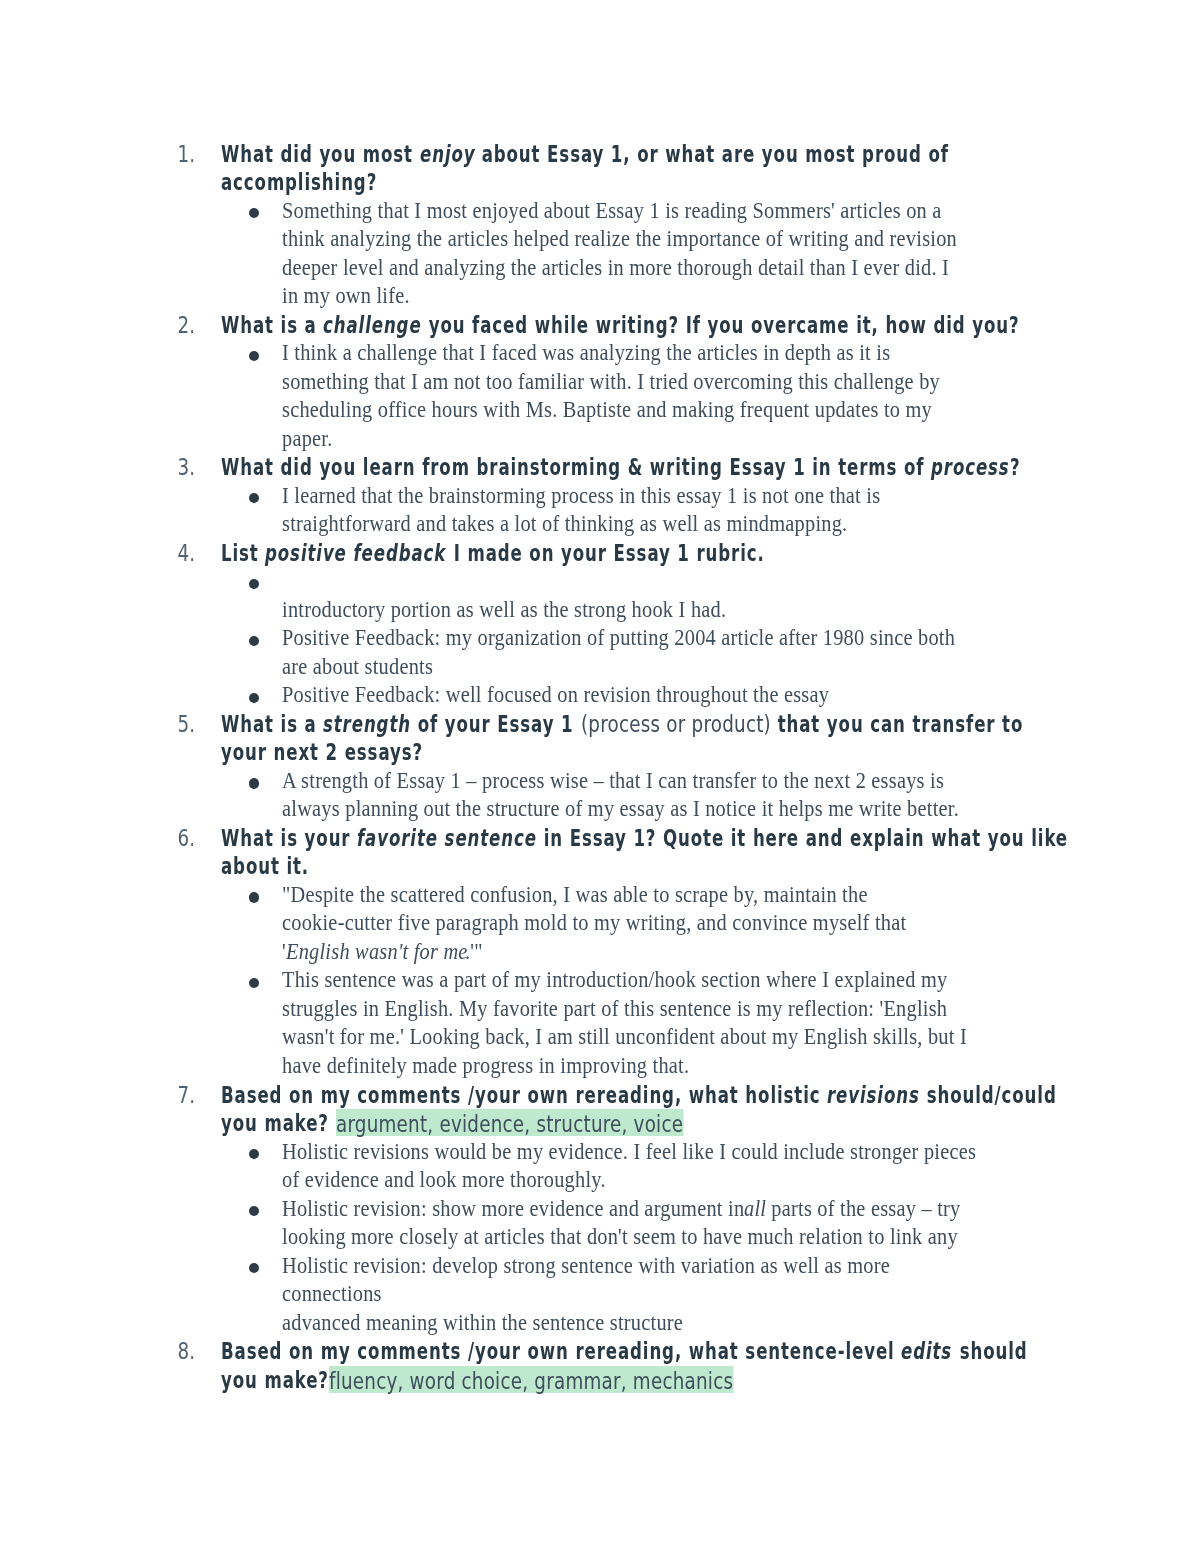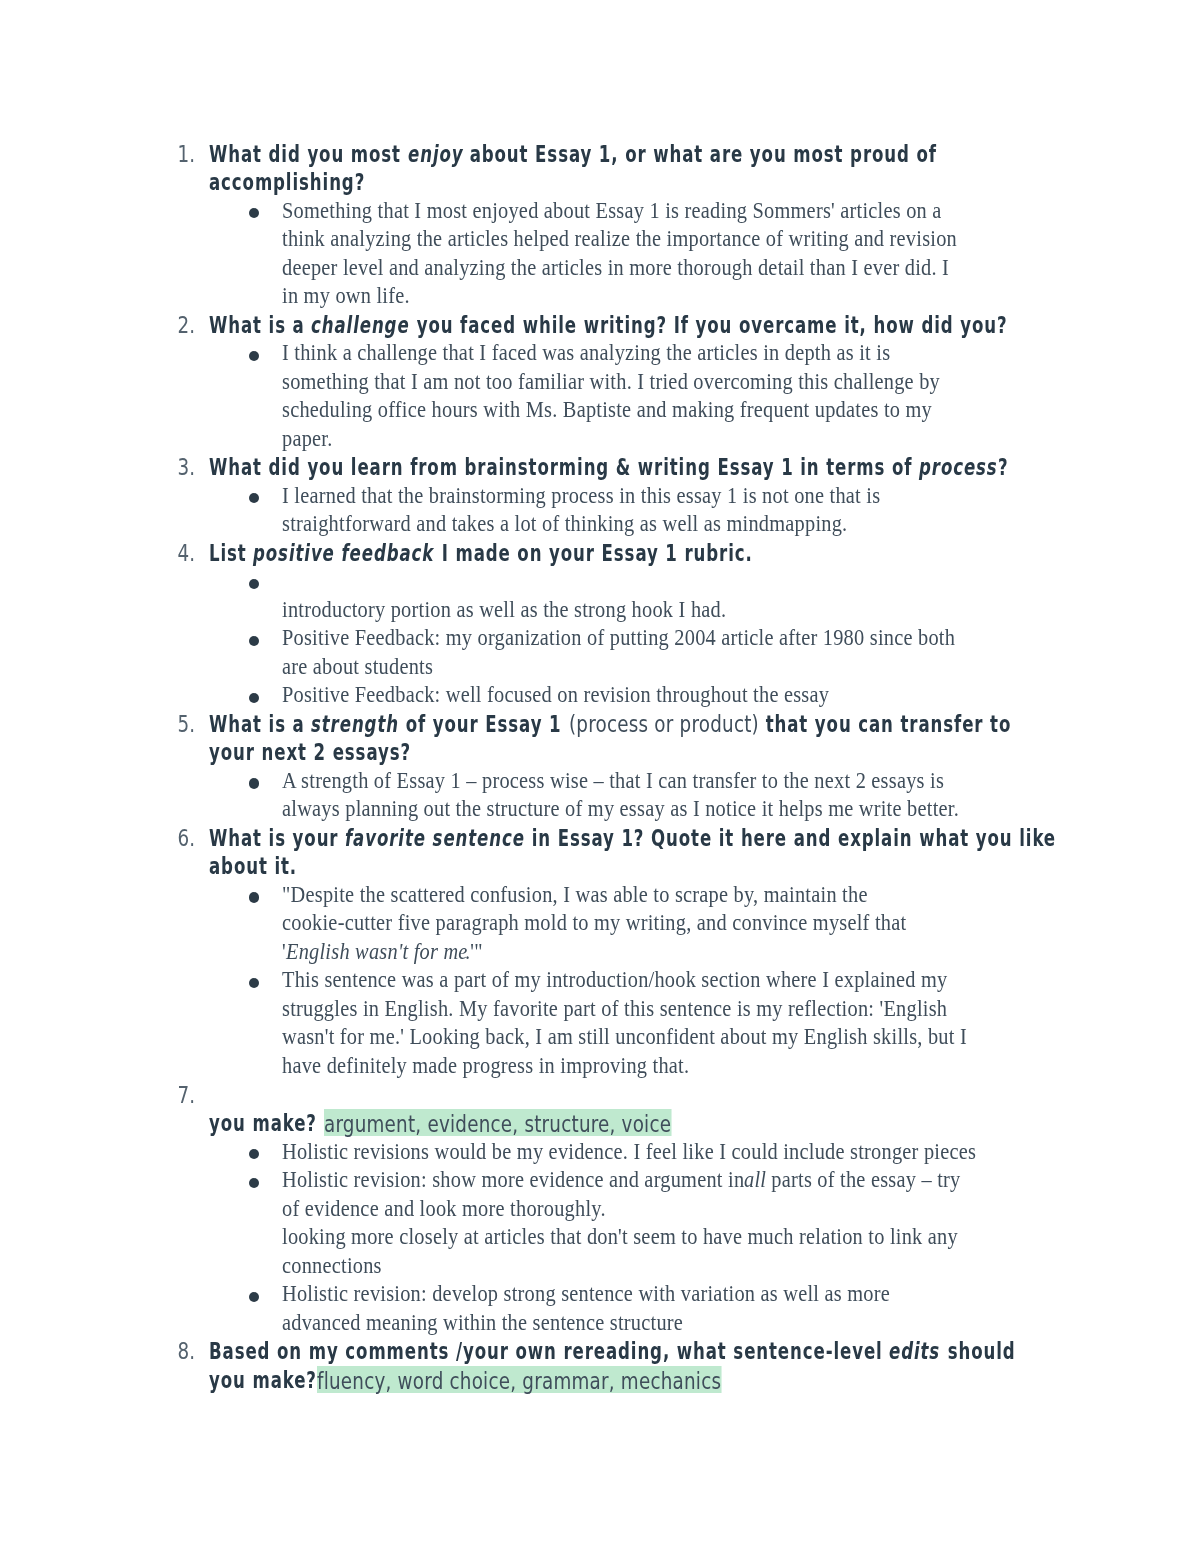--- a/index.html
+++ b/index.html
@@ -11,21 +11,21 @@
   }
   .page { position:relative; width:1200px; height:1553px; overflow:hidden; background:#fff; filter:opacity(1); }
   .content { position:absolute; left:0; top:139.5px; width:1200px; }
 
   .qitem { position:relative; }
   .row { height:28.53px; position:relative; }
   .marker { position:absolute; left:171px; top:0; width:24px; text-align:right;
             color:#54626e; font-size:22.5px; line-height:28.53px; font-weight:normal;
             display:inline-block; transform:scaleX(0.905); transform-origin:100% 0; }
   .line { position:absolute; top:0; white-space:pre; line-height:28.53px; font-size:22.5px; }
-  .qline { left:209px; }
+  .qline { left:221px; }
   .aline { left:282.2px;font-family:Liberation Serif, serif; }
   .run { display:inline-block; white-space:pre; transform-origin:0 0; vertical-align:top;
          line-height:28.53px; }
   .rb  { color:#293946; font-weight:bold; letter-spacing:1.1px; transform:scaleX(0.82); }
   .rbi { color:#293946; font-weight:bold; font-style:italic; letter-spacing:1.1px; transform:scaleX(0.82); }
   .rn  { color:#3f4d5a; font-weight:normal; letter-spacing:0.25px; transform:scaleX(0.905); }
   .rni { color:#3f4d5a; font-weight:normal; font-style:italic; letter-spacing:0.25px; transform:scaleX(0.905); }
   .rh  { color:#3f4d5a; font-weight:normal; letter-spacing:0.25px; transform:scaleX(0.905);
          background:#bfe9cf; height:27.3px; padding-top:1.2px; box-sizing:border-box; }
   .abullet { position:absolute; left:248.5px; top:0; width:10px; height:28.53px; }
@@ -158,44 +158,45 @@
         <div class="row">
           <div class="line aline"><span class="run rn" style="margin-right: -79.325px;">wasn't for me.' Looking back, I am still unconfident about my English skills, but I</span></div>
         </div>
         <div class="row">
           <div class="line aline"><span class="run rn" style="margin-right: -48.165px;">have definitely made progress in improving that.</span></div>
         </div>
       </div>
       <div class="qitem">
         <div class="row">
           <div class="marker">7.</div>
+          <div class="line qline"><span class="run rb" style="margin-right: -133.02px;">Based on my comments /your own rereading, what holistic </span><span class="run rbi" style="margin-right: -20.34px;">revisions</span><span class="run rb" style="margin-right: -30.06px;"> should/could</span></div>
         </div>
         <div class="row">
           <div class="line qline"><span class="run rb" style="margin-right: -25.2px;">you make? </span><span class="run rh" style="margin-right: -36.48px;">argument, evidence, structure, voice</span></div>
         </div>
         <div class="row">
           <div class="abullet"></div>
           <div class="line aline"><span class="run rn" style="margin-right: -80.465px;">Holistic revisions would be my evidence. I feel like I could include stronger pieces</span></div>
         </div>
         <div class="row">
+          <div class="line aline"><span class="run rn" style="margin-right: -37.81px;">of evidence and look more thoroughly.</span></div>
+        </div>
+        <div class="row">
           <div class="abullet"></div>
           <div class="line aline"><span class="run rn" style="margin-right: -54.815px;">Holistic revision: show more evidence and argument in </span><span class="run rni" style="margin-right: -2.28px;">all</span><span class="run rn" style="margin-right: -23.37px;"> parts of the essay – try</span></div>
         </div>
         <div class="row">
-          <div class="line aline"><span class="run rn" style="margin-right: -37.81px;">of evidence and look more thoroughly.</span></div>
-        </div>
-        <div class="row">
           <div class="line aline"><span class="run rn" style="margin-right: -80.275px;">looking more closely at articles that don't seem to have much relation to link any</span></div>
         </div>
         <div class="row">
+          <div class="abullet"></div>
+          <div class="line aline"><span class="run rn" style="margin-right: -71.345px;">Holistic revision: develop strong sentence with variation as well as more</span></div>
+        </div>
+        <div class="row">
           <div class="line aline"><span class="run rn" style="margin-right: -11.875px;">connections</span></div>
-        </div>
-        <div class="row">
-          <div class="abullet"></div>
-          <div class="line aline"><span class="run rn" style="margin-right: -71.345px;">Holistic revision: develop strong sentence with variation as well as more</span></div>
         </div>
         <div class="row">
           <div class="line aline"><span class="run rn" style="margin-right: -48.45px;">advanced meaning within the sentence structure</span></div>
         </div>
       </div>
       <div class="qitem">
         <div class="row">
           <div class="marker">8.</div>
           <div class="line qline"><span class="run rb" style="margin-right: -149.4px;">Based on my comments /your own rereading, what sentence-level </span><span class="run rbi" style="margin-right: -11.16px;">edits</span><span class="run rb" style="margin-right: -16.38px;"> should</span></div>
         </div>

